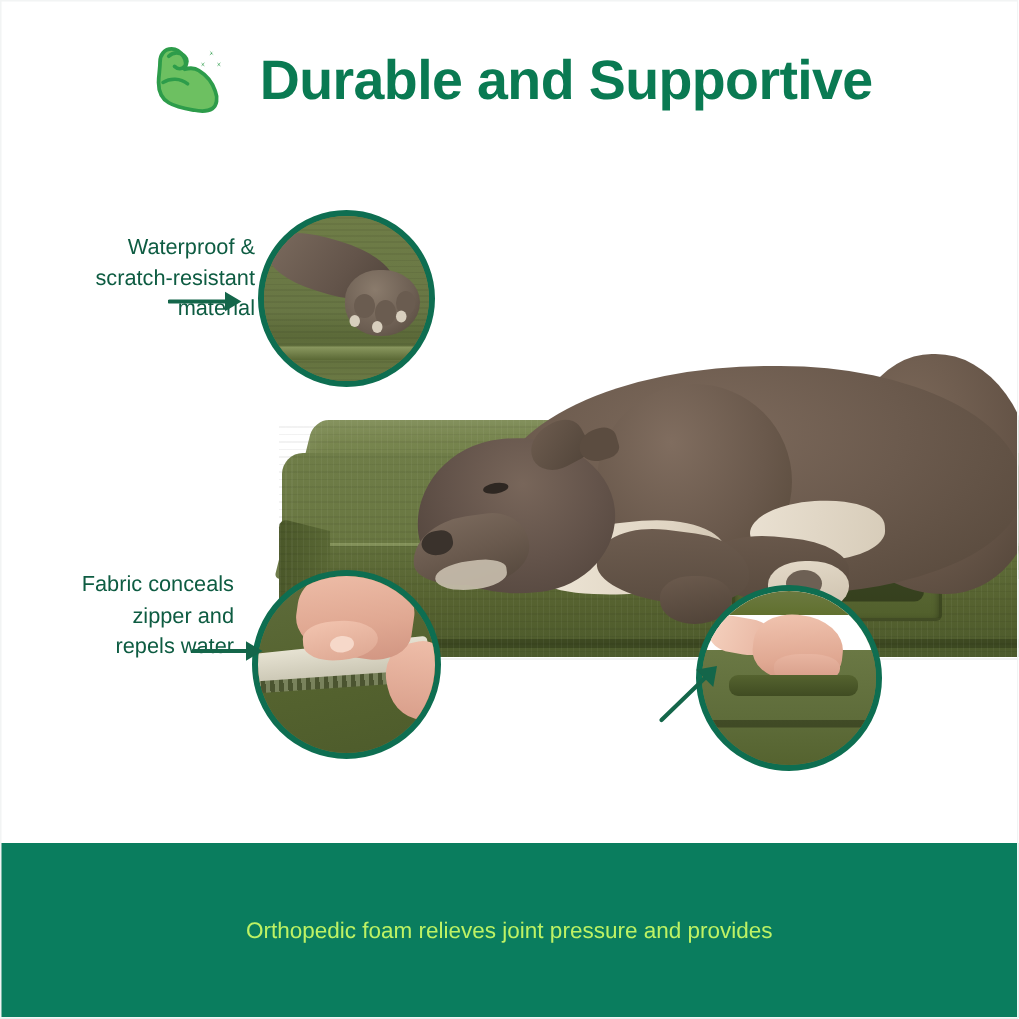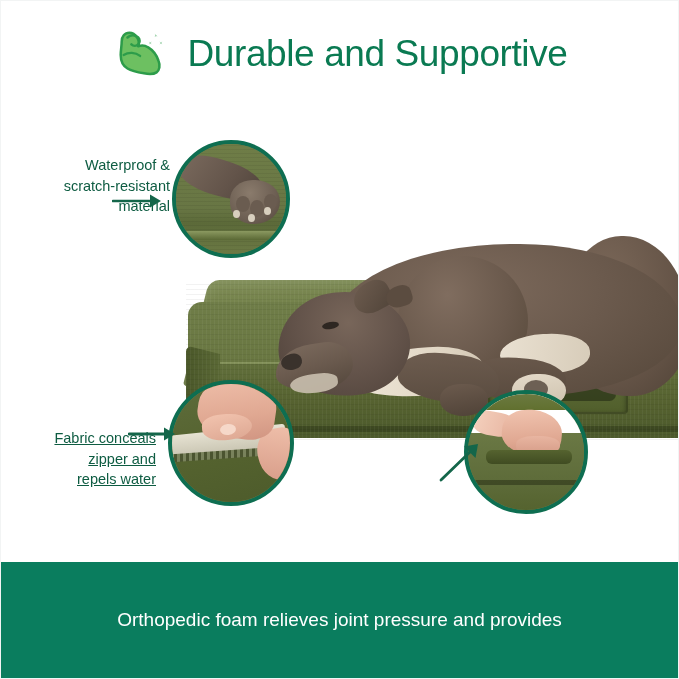--- a/index.html
+++ b/index.html
@@ -36,21 +36,21 @@
     left: 0; top: 14px;
     width: 679px; height: 78px;
     display: flex;
     align-items: center;
     justify-content: center;
     gap: 14px;
   }
   .bicep-icon { width: 62px; height: 62px; display: block; flex: 0 0 auto; }
   .header-title {
     font-size: 37px;
-    font-weight: normal;
+    font-weight: bold;
     color: #0a7a52;
     letter-spacing: -0.4px;
     white-space: nowrap;
     line-height: 1;
   }
 
   
   .stage {
     position: absolute;
     left: 0; top: 96px;
@@ -387,43 +387,43 @@
   .callout {
     position: absolute;
     color: #0e5c42;
     font-size: 14.5px;
     line-height: 1.42;
     font-weight: 500;
     z-index: 30;
     white-space: pre-line;
   }
   .callout-1 { left: 18px; top: 155px; width: 152px; text-align: right; }
-  .callout-2 { left: 8px;  top: 428px; width: 148px; text-align: right; text-decoration: underline; }
+  .callout-2 { left: 8px;  top: 380px; width: 148px; text-align: right; }
   .callout-3 { left: 320px; top: 455px; width: 132px; text-align: center; }
 
   .arrow { position: absolute; z-index: 30; }
   .arrow-1 { left: 112px; top: 192px; }
   .arrow-2 { left: 128px; top: 425px; }
   .arrow-3 { left: 438px; top: 440px; }
 
   
   .banner {
     position: absolute;
     left: 0; top: 562px;
     width: 679px; height: 117px;
     background: #0a7d5e;
     display: flex;
     flex-direction: column;
     align-items: center;
     justify-content: center;
     z-index: 40;
   }
   .banner-line {
-    color: #ffffff;
-    font-size: 19px;
+    color: #bef264;
+    font-size: 15px;
     line-height: 1.30;
     text-align: left;
     white-space: nowrap;
     font-weight: 400;
   }
 </style>
 </head>
 <body>
 
 <div id="infographic">

